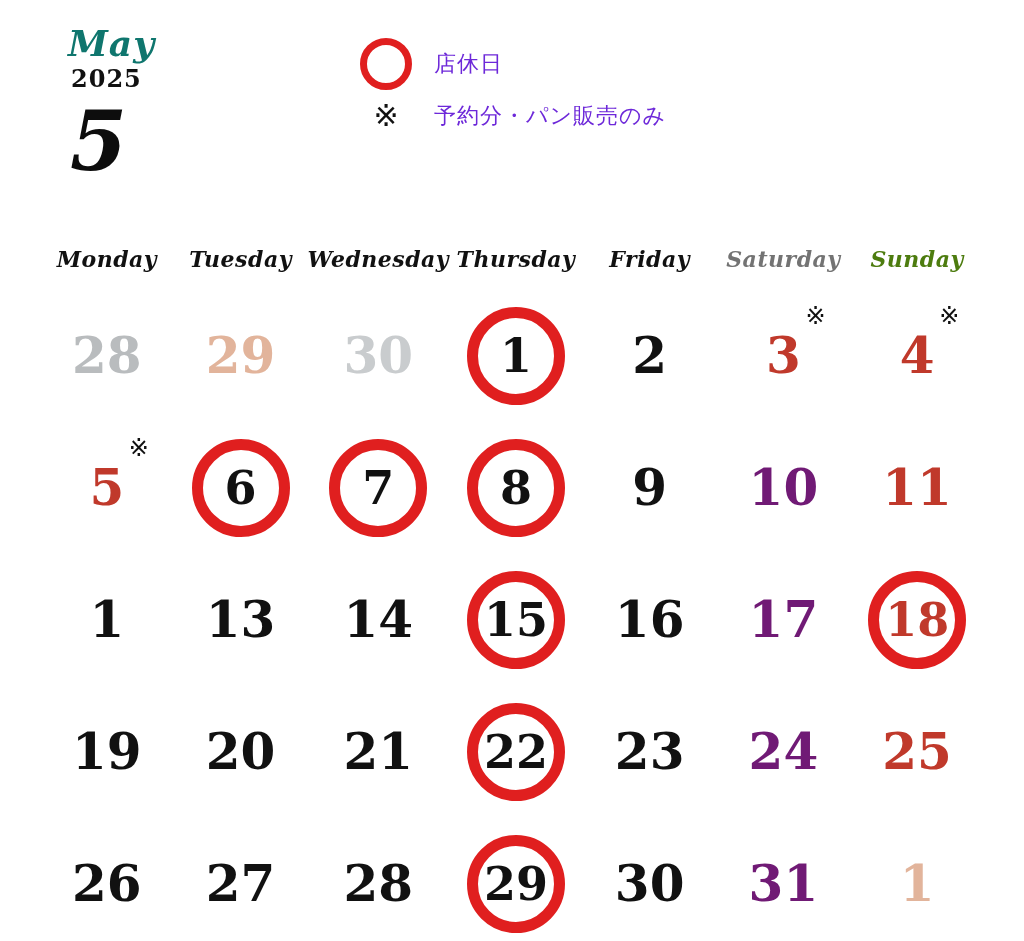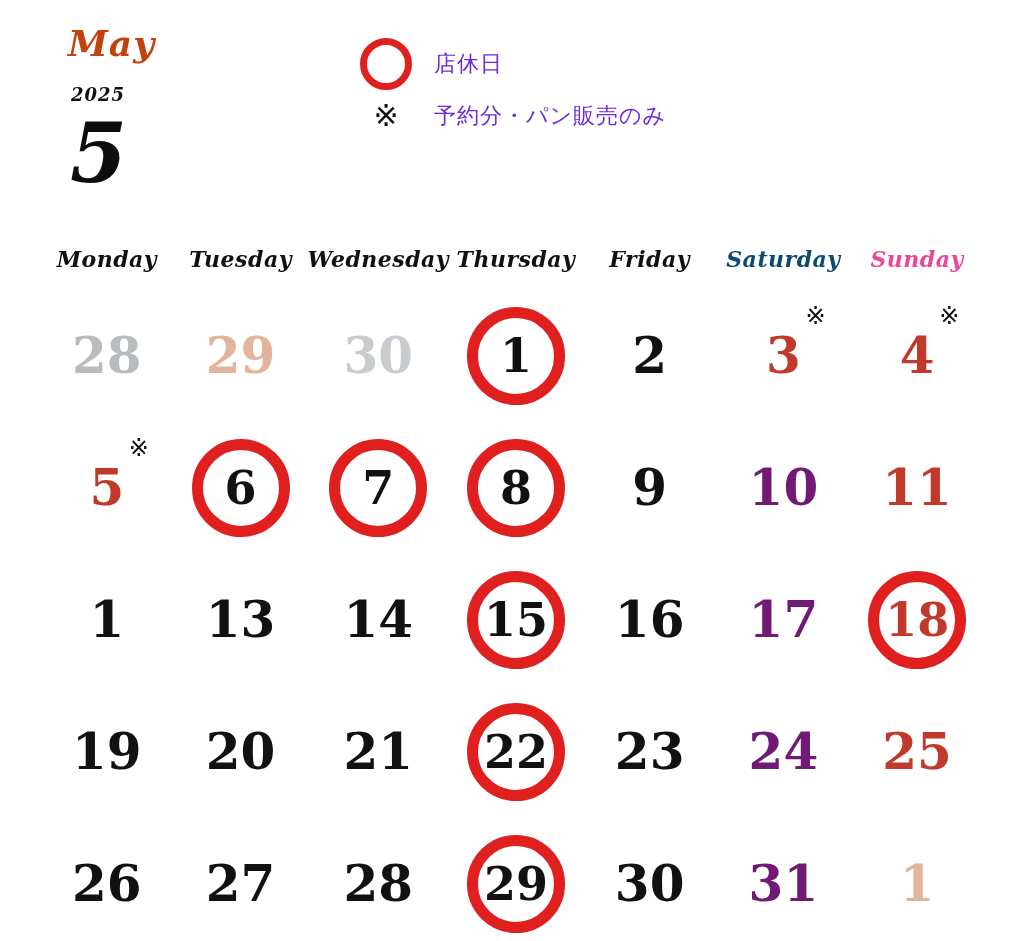--- a/index.html
+++ b/index.html
@@ -30,31 +30,30 @@
     top: 24px;
     width: 180px;
     text-align: left;
   }
   .month-name {
     font-family: "DejaVu Serif", serif;
     font-style: italic;
     font-weight: 700;
     font-size: 36px;
     letter-spacing: 1px;
-    color: #c2410c;
+    color: #0f766e;
     line-height: 1.1;
   }
   .month-year {
     font-family: "DejaVu Serif", serif;
-    font-style: italic;
-    font-weight: 700;
-    font-size: 18px;
+    font-weight: 700;
+    font-size: 24px;
     letter-spacing: 1px;
     color: #111111;
-    margin-top: 20px;
+    margin-top: 0;
     margin-left: 3px;
   }
   .month-number {
     font-family: "DejaVu Serif", serif;
     font-weight: 700;
     font-style: italic;
     font-size: 82px;
     line-height: 0.95;
     color: #0d0d0d;
     margin-top: 10px;
@@ -115,22 +114,22 @@
     text-align: center;
     font-family: "DejaVu Serif", serif;
     font-style: italic;
     font-weight: 700;
     font-size: 22px;
     letter-spacing: 0.5px;
     color: #111111;
     padding-bottom: 10px;
     height: 34px;
   }
-  .dow.sat { color: #0c4a6e; }
-  .dow.sun { color: #ec4899; }
+  .dow.sat { color: #737373; }
+  .dow.sun { color: #4d7c0f; }
 
   .cell {
     height: 132px;
     position: relative;
     display: flex;
     align-items: center;
     justify-content: center;
   }
   .daynum {
     font-family: "DejaVu Serif", serif;

